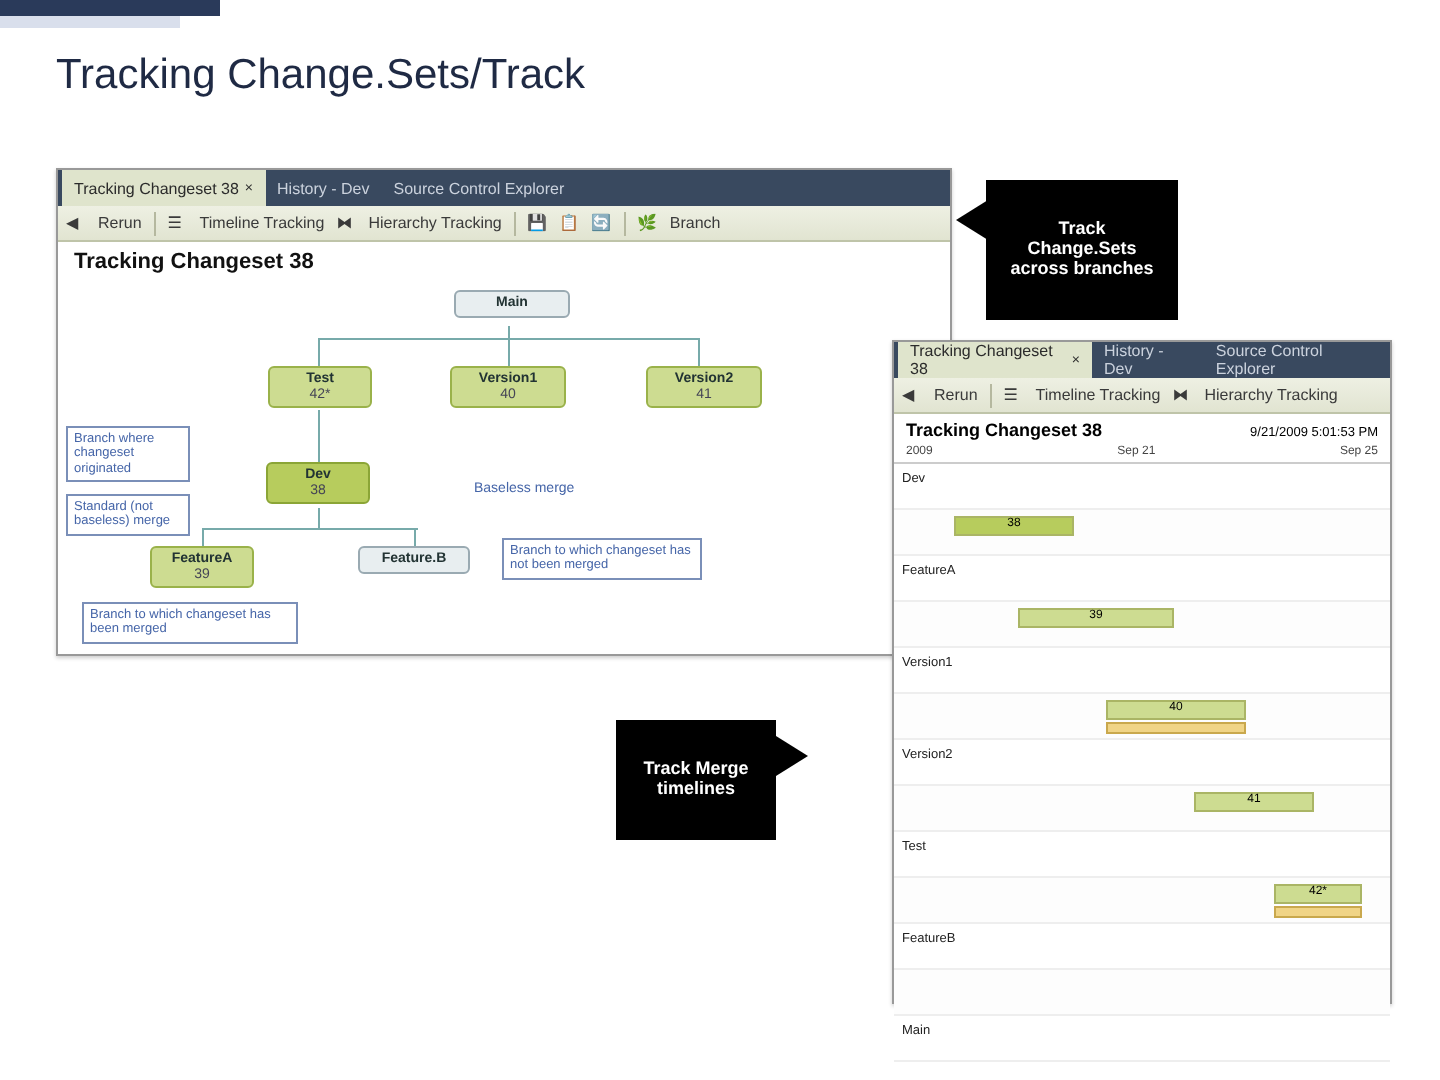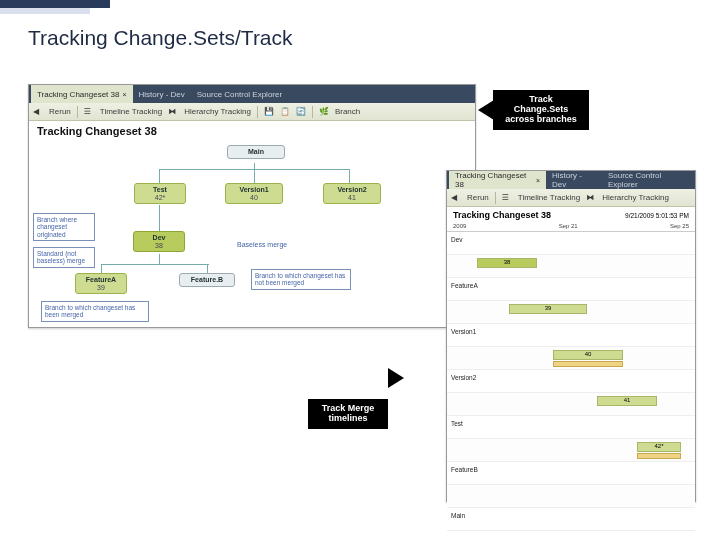--- a/index.html
+++ b/index.html
@@ -32,21 +32,21 @@
   .panel2 { position: absolute; top: 170px; left: 446px; width: 250px; height: 332px; border: 1px solid #999; background: #fff; box-shadow: 0 1px 2px rgba(0,0,0,0.2); }
   .p2-title { font-size: 9px; font-weight: bold; padding: 3px 6px; }
   .p2-sub { font-size: 6px; color: #444; padding: 0 6px 2px 6px; display:flex; justify-content:space-between; }
   .tl { position: relative; height: 262px; border-top: 1px solid #ccc; }
   .tl-row { height: 23px; border-bottom: 1px solid #eee; position: relative; }
   .tl-row.odd { background:#fdfdfd; }
   .tl-label { position: absolute; left: 4px; top: 4px; font-size: 6.5px; color: #222; }
   .tl-bar { position: absolute; top: 3px; height: 10px; border: 1px solid #aab565; background: #cddc91; font-size: 6px; text-align: center; }
   .tl-bar2 { position: absolute; top: 14px; height: 6px; border: 1px solid #c9a84d; background: #f0d486; font-size:5px; text-align:center; }
   
-  .anno { position: absolute; background: #000; color: #fff; font-size: 9px; font-weight: bold; text-align: center; padding: 5px 8px; line-height: 1.1; }
+  .anno { position: absolute; background: #000; color: #fff; font-size: 9px; font-weight: bold; text-align: center; padding: 20px 8px; line-height: 1.1; }
   .arrow-left { position: absolute; width: 0; height: 0; border-top: 10px solid transparent; border-bottom: 10px solid transparent; border-right: 16px solid #000; }
   .arrow-right { position: absolute; width: 0; height: 0; border-top: 10px solid transparent; border-bottom: 10px solid transparent; border-left: 16px solid #000; }
 </style>
 </head>
 <body>
 
 <div class="slide-accent"></div>
 <div class="slide-accent-light"></div>
 <div class="slide-title">Tracking Change.Sets/Track</div>
 
@@ -201,14 +201,14 @@
     <div class="tl-row odd"></div>
     <div class="tl-row">
         <div class="tl-label">Main</div>
       </div>
   </div>
 </div>
 
 <div class="arrow-left" style="top:100px; left:478px;"></div>
 <div class="anno" style="top:90px; left:493px; width:96px;">Track Change.Sets across branches</div>
 
-<div class="anno" style="top:360px; left:308px; width:80px;margin-top:39px;">Track Merge timelines</div>
+<div class="anno" style="top:360px; left:308px; width:80px;">Track Merge timelines</div>
 <div class="arrow-right" style="top:368px; left:388px;"></div>
 
 </body></html>

